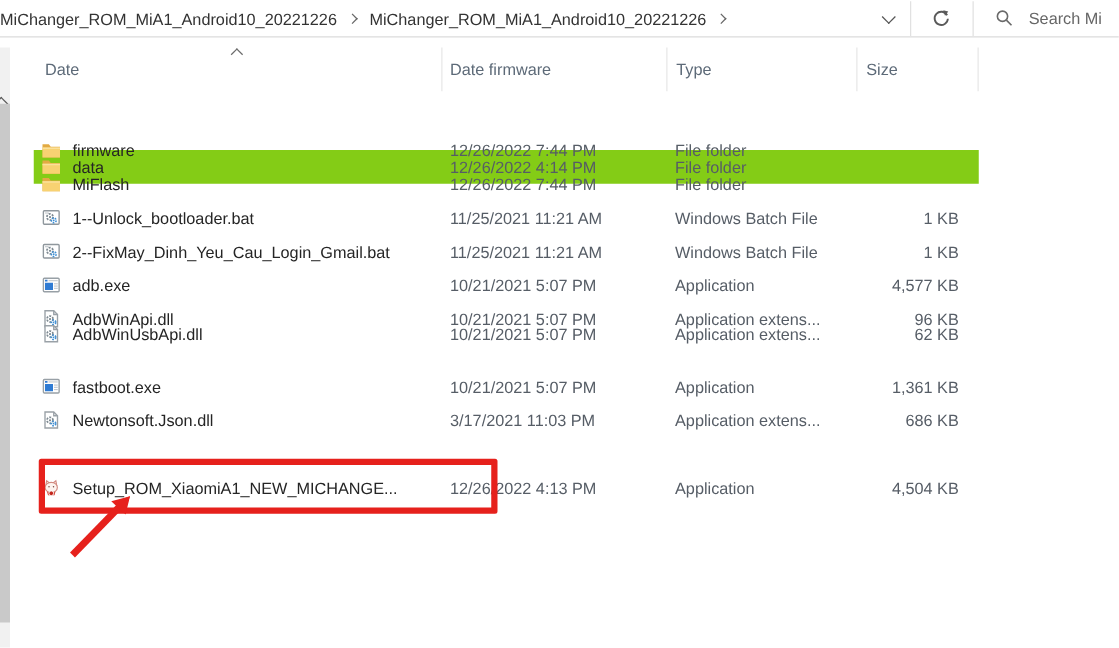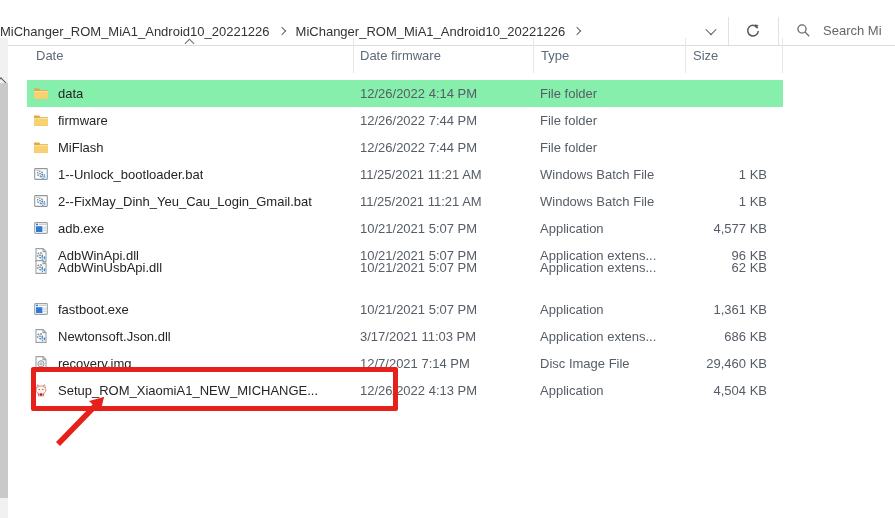--- a/index.html
+++ b/index.html
@@ -1,21 +1,21 @@
 <!DOCTYPE html>
 <html><head>
 <meta charset="utf-8">
 <style>
   * { margin:0; padding:0; box-sizing:border-box; }
   html,body { width:895px; height:518px; overflow:hidden; background:#fff;
     font-family:"Liberation Sans", sans-serif; }
   .stage { position:absolute; left:0; top:0; width:895px; height:518px; background:#fff; }
 
   
-  .topbar { position:absolute; left:0; top:16px; width:895px; height:30px; background:#fff;
+  .topbar { position:absolute; left:0; top:0; width:895px; height:30px; background:#fff;
     border-bottom:1px solid #dcdcdc; }
   .crumbs { position:absolute; left:-2px; top:0; height:30px; display:flex; align-items:center; }
   .crumb { font-size:13px; color:#333; white-space:nowrap; padding:0 2px; cursor:default; }
   .bc-chev { width:6px; height:6px; border-top:1.6px solid #666; border-right:1.6px solid #666;
     transform:rotate(45deg); margin:0 9px 0 7px; flex:0 0 auto; }
   .addr-dd { position:absolute; left:694px; top:0; width:34px; height:29px;
     display:flex; align-items:center; justify-content:center; }
   .chev-down { width:8px; height:8px; border-right:1.6px solid #555; border-bottom:1.6px solid #555;
     transform:rotate(45deg) translate(-1px,-1px); }
   .vdiv { position:absolute; top:1px; height:28px; width:1px; background:#e1e1e1; }
@@ -35,21 +35,21 @@
   
   .scroll-strip { position:absolute; left:0; top:38px; width:8px; height:480px; background:#f1f1f1; }
   .scroll-up { position:absolute; left:-3px; top:41px; width:8px; height:8px;
     border-left:1.6px solid #5a5a5a; border-top:1.6px solid #5a5a5a; transform:rotate(45deg); }
   .scroll-thumb { position:absolute; left:0; top:45px; width:8px; height:415px; background:#c9c9c9; }
 
   
   .list { position:absolute; left:27px; top:0; width:756px; height:518px; }
   .row { position:absolute; left:0; width:756px; height:27px; font-size:13px; line-height:27px;
     color:#252525; cursor:default; }
-  .row.selected { background:#86efac; }
+  .row.selected { background:#84cc16;margin-top:40px; }
   .row .icon { position:absolute; left:6px; top:5px; width:16px; height:16px; }
   .row .icon svg { display:block; }
   .fname { position:absolute; left:31px; top:0; max-width:300px; white-space:nowrap;
     overflow:hidden; color:#252525; }
   .fdate { position:absolute; left:333px; top:0; color:#565d66; white-space:nowrap; }
   .ftype { position:absolute; left:513px; top:0; color:#565d66; white-space:nowrap; }
   .fsize { position:absolute; left:630px; top:0; width:118px; text-align:right; padding-right:8px;
     color:#565d66; white-space:nowrap; }
 
   
@@ -254,34 +254,20 @@
             <circle cx="7" cy="8.2" r="0.9" fill="#7e8a92"></circle>
             <circle cx="9.8" cy="10.8" r="1.8" fill="none" stroke="#3f8fd4" stroke-width="1.3" stroke-dasharray="1.3 0.9"></circle>
             <circle cx="9.8" cy="10.8" r="0.7" fill="#3f8fd4"></circle>
           </svg>
         </span>
         <span class="fname">Newtonsoft.Json.dll</span>
         <span class="fdate">3/17/2021 11:03 PM</span>
         <span class="ftype">Application extens...</span>
         <span class="fsize">686 KB</span>
       </div>
-      <div class="row" style="top: 350px;">
-        <span class="icon">
-          <svg width="16" height="16" viewBox="0 0 16 16">
-            <path d="M3 1.6 h7 l3 3 v9.8 H3 Z" fill="#fff" stroke="#9aa1a7" stroke-width="1.1"></path>
-            <path d="M10 1.6 v3 h3" fill="none" stroke="#9aa1a7" stroke-width="1.1"></path>
-            <circle cx="8" cy="8.8" r="3.1" fill="#e9ebed" stroke="#8f979d" stroke-width="1"></circle>
-            <circle cx="8" cy="8.8" r="1" fill="#fff" stroke="#8f979d" stroke-width="0.8"></circle>
-          </svg>
-        </span>
-        <span class="fname">recovery.img</span>
-        <span class="fdate">12/7/2021 7:14 PM</span>
-        <span class="ftype">Disc Image File</span>
-        <span class="fsize">29,460 KB</span>
-      </div>
       <div class="row" style="top: 377px;">
         <span class="icon">
           <svg width="16" height="16" viewBox="0 0 16 16">
             <path d="M3.6 6.5 L4.3 2.6 L6.8 4.6 L9.2 4.6 L11.7 2.6 L12.4 6.5 Z" fill="#fdf3ee" stroke="#d28a80" stroke-width="0.9"></path>
             <ellipse cx="8" cy="8" rx="4.9" ry="4.1" fill="#fdf3ee" stroke="#d28a80" stroke-width="0.9"></ellipse>
             <circle cx="6.2" cy="7.4" r="0.6" fill="#7c4a42"></circle>
             <circle cx="9.8" cy="7.4" r="0.6" fill="#7c4a42"></circle>
             <path d="M4.6 11.2 Q8 13.6 11.4 11.2 L10.6 14.2 H5.4 Z" fill="#d23b2f"></path>
             <circle cx="8" cy="12.6" r="1.9" fill="#c3261d" stroke="#fff" stroke-width="0.7"></circle>
           </svg>

